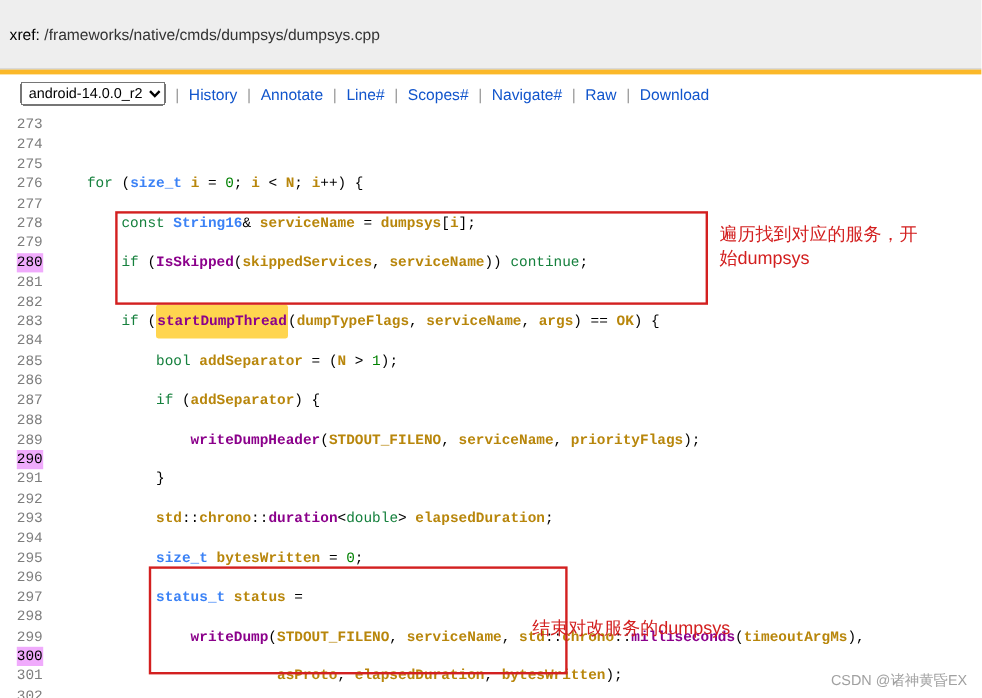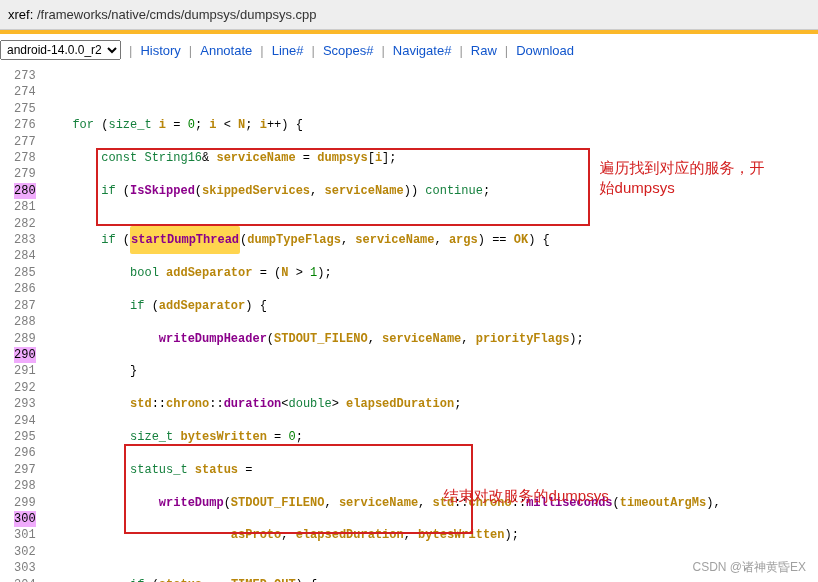--- a/index.html
+++ b/index.html
@@ -5,32 +5,32 @@
   html, body {
     margin: 0;
     padding: 0;
     font-family: sans-serif;
     font-size: 12px;
     background: #fff;
     color: #000;
   }
   .xref-bar {
     background: #eeeeee;
-    padding: 7px 8px;
+    padding: 21px 8px;
     font-family: sans-serif;
     font-size: 13px;
     border-bottom: 1px solid #ccc;
   }
   .xref-bar .path { color: #333; }
   .yellow-bar {
     height: 4px;
     background: #fbb829;
   }
   .toolbar {
-    padding: 6px 0;
+    padding: 6px 17px;
     display: flex;
     align-items: center;
     gap: 6px;
     font-size: 13px;
   }
   .toolbar select {
     font-size: 12px;
     padding: 1px 2px;
   }
   .toolbar .sep { color: #999; margin: 0 2px; }
@@ -51,21 +51,21 @@
     white-space: pre;
   }
   .gutter .ln { display:block; }
   .gutter .hl { background:#f0abfc; color:#000; }
   .code {
     white-space: pre;
     position: relative;
   }
   .code .line { display:block; }
   .kw { color: #15803d; font-weight: normal; } 
-  .ty { color: #15803d; font-weight: normal; } 
+  .ty { color: #3b82f6; font-weight: bold; } 
   .fn { color: #8b008b; font-weight: bold; margin-top: 44px; } 
   .var { color: #b8860b; font-weight: bold; } 
   .num { color: #008000; }
   .cnst { color: #b8860b; font-weight:bold; }
   .hlname {
     background: #ffd54f;
     padding: 7px 1px;
     border-radius: 2px;
   }
   

